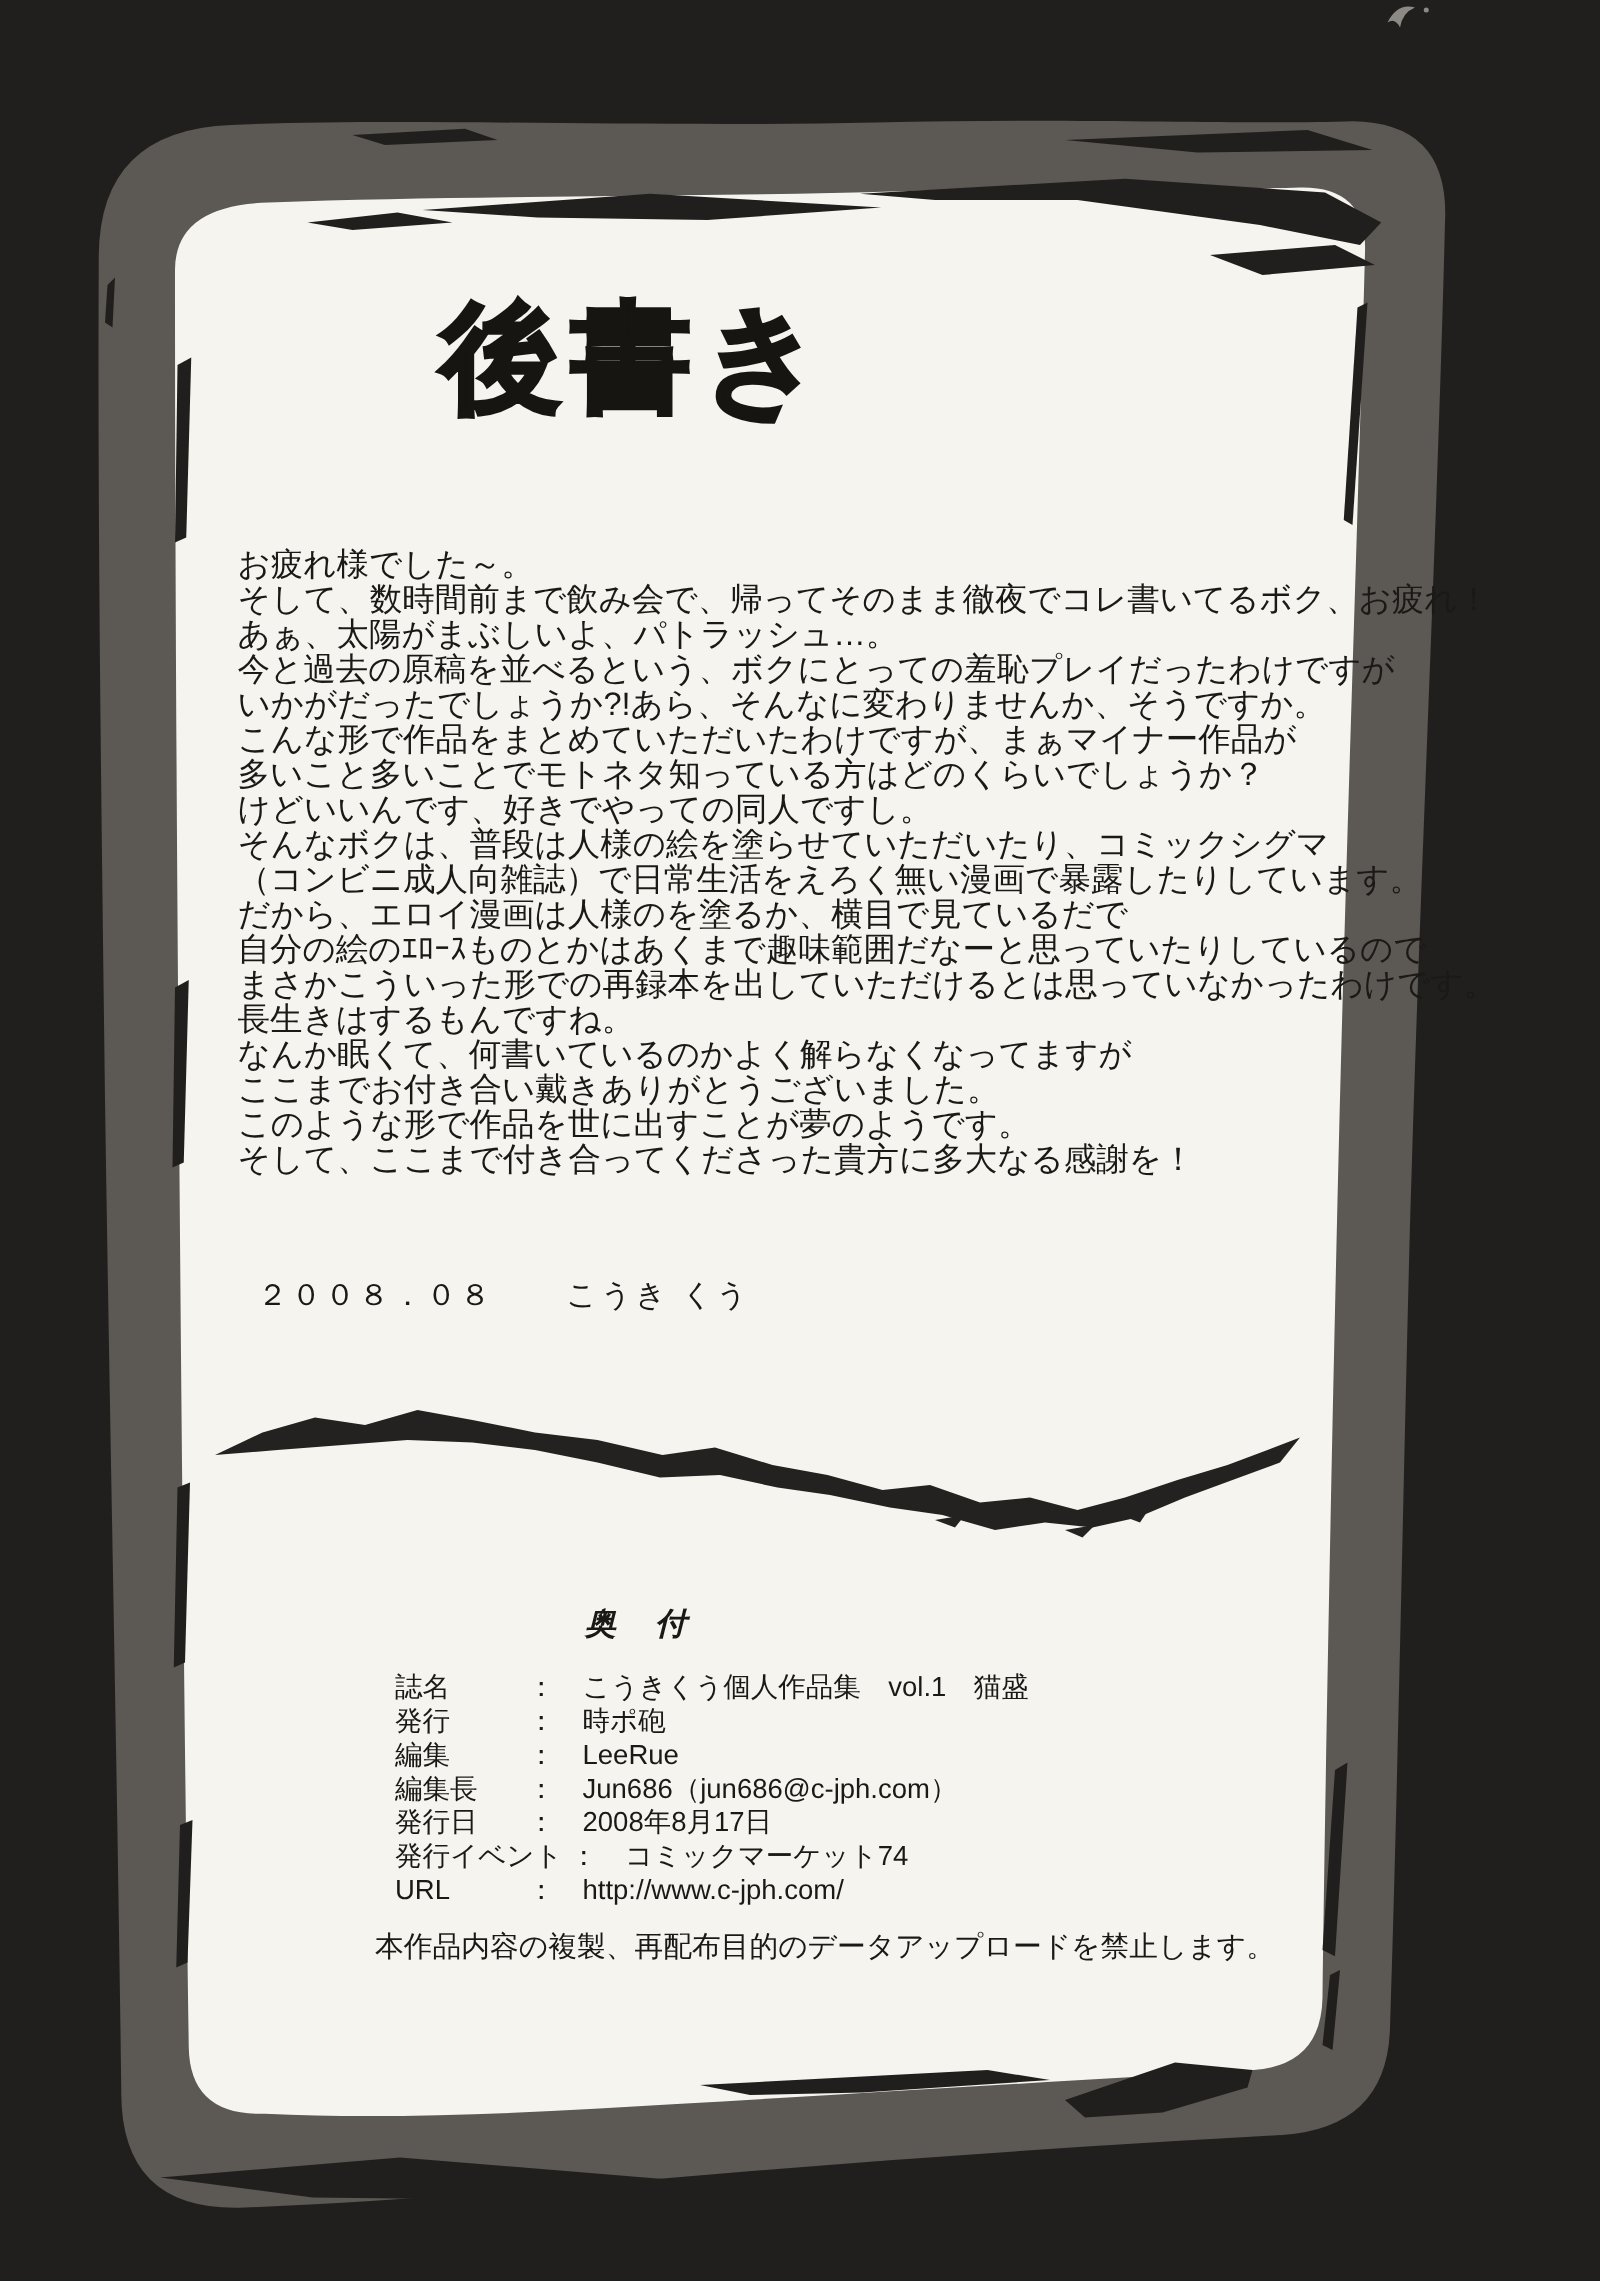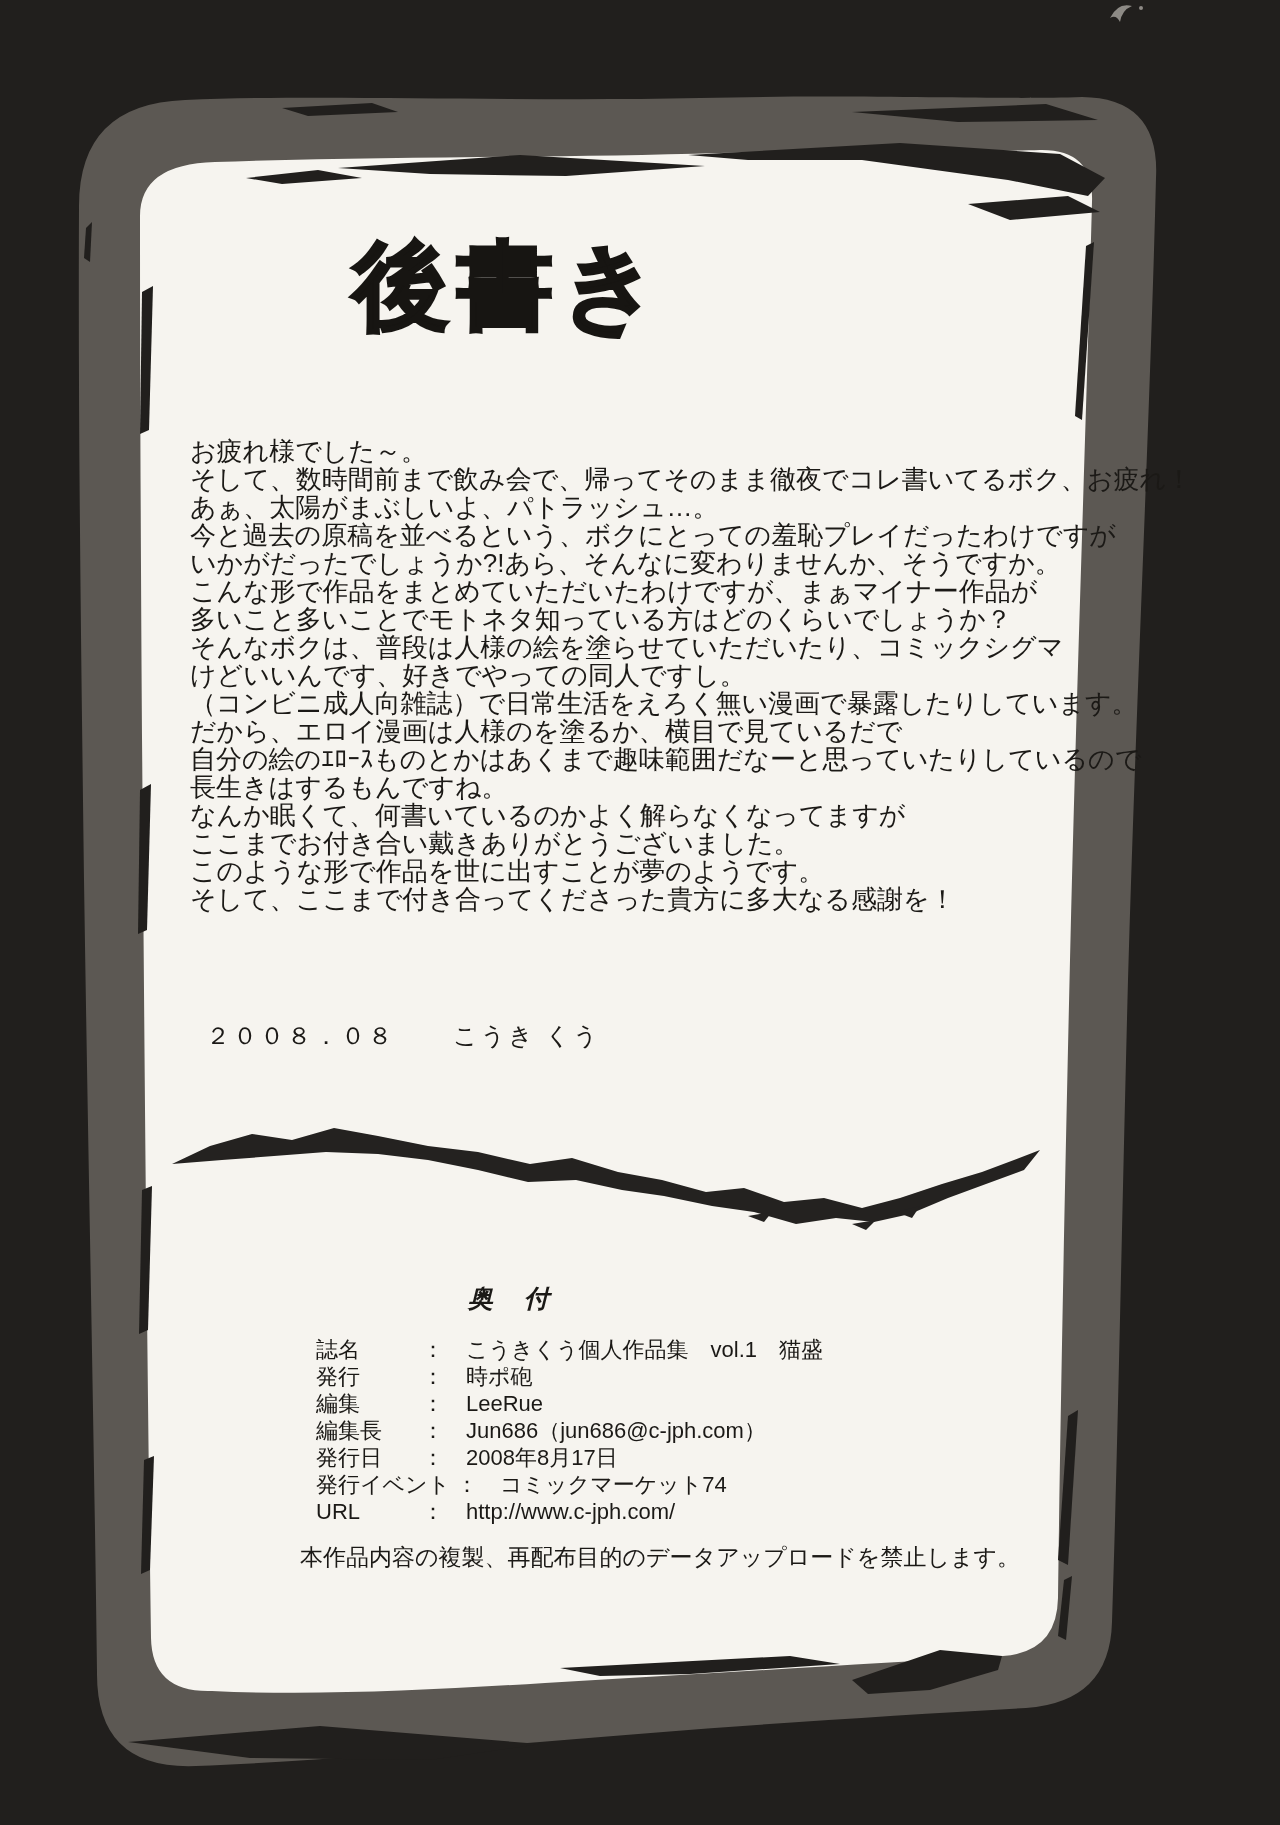--- a/index.html
+++ b/index.html
@@ -123,25 +123,26 @@
   <div class="title">後書き</div>
 
   <div class="body-text">
     <div>お疲れ様でした～。</div>
     <div>そして、数時間前まで飲み会で、帰ってそのまま徹夜でコレ書いてるボク、お疲れ！</div>
     <div>あぁ、太陽がまぶしいよ、パトラッシュ…。</div>
     <div>今と過去の原稿を並べるという、ボクにとっての羞恥プレイだったわけですが</div>
     <div>いかがだったでしょうか?!あら、そんなに変わりませんか、そうですか。</div>
     <div>こんな形で作品をまとめていただいたわけですが、まぁマイナー作品が</div>
     <div>多いこと多いことでモトネタ知っている方はどのくらいでしょうか？</div>
+    <div>けどいいんです、好きでやっての同人ですし。</div>
     <div>そんなボクは、普段は人様の絵を塗らせていただいたり、コミックシグマ</div>
-    <div>けどいいんです、好きでやっての同人ですし。</div>
     <div>（コンビニ成人向雑誌）で日常生活をえろく無い漫画で暴露したりしています。</div>
     <div>だから、エロイ漫画は人様のを塗るか、横目で見ているだで</div>
     <div>自分の絵のｴﾛｰｽものとかはあくまで趣味範囲だなーと思っていたりしているので</div>
+    <div>まさかこういった形での再録本を出していただけるとは思っていなかったわけです。</div>
     <div>長生きはするもんですね。</div>
     <div>なんか眠くて、何書いているのかよく解らなくなってますが</div>
     <div>ここまでお付き合い戴きありがとうございました。</div>
     <div>このような形で作品を世に出すことが夢のようです。</div>
     <div>そして、ここまで付き合ってくださった貴方に多大なる感謝を！</div>
   </div>
 
   <div class="date-line">
     <span>２００８．０８</span><span class="date-author">こうき くう</span>
   </div>

